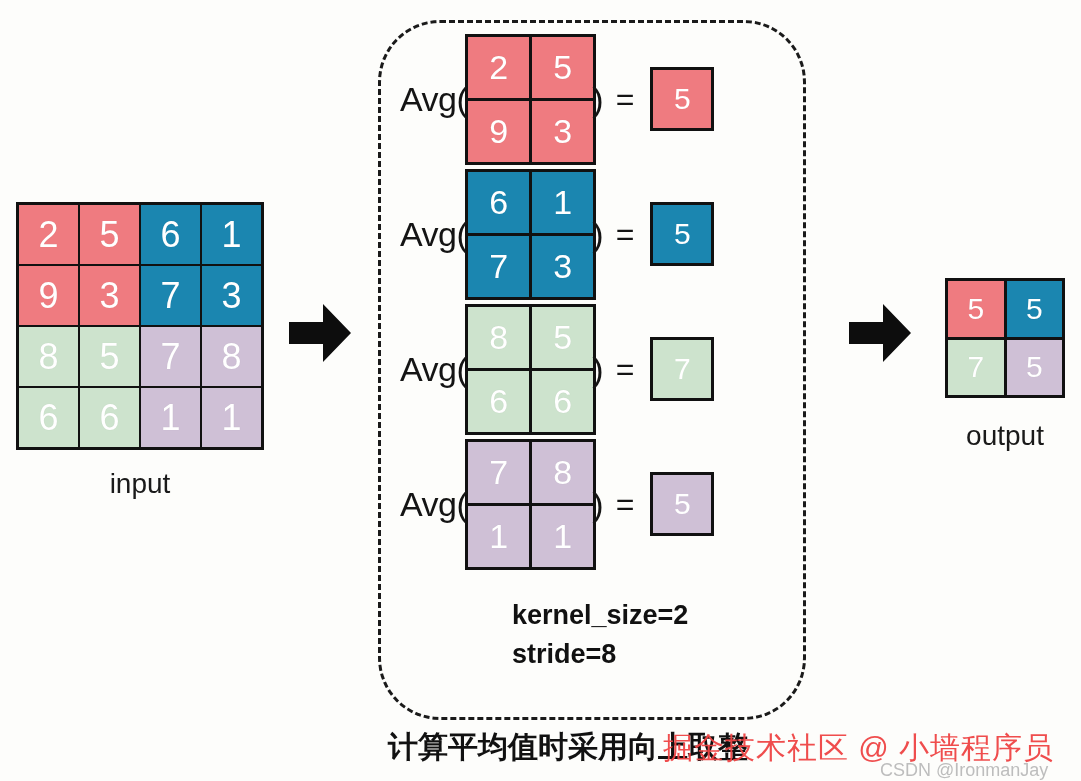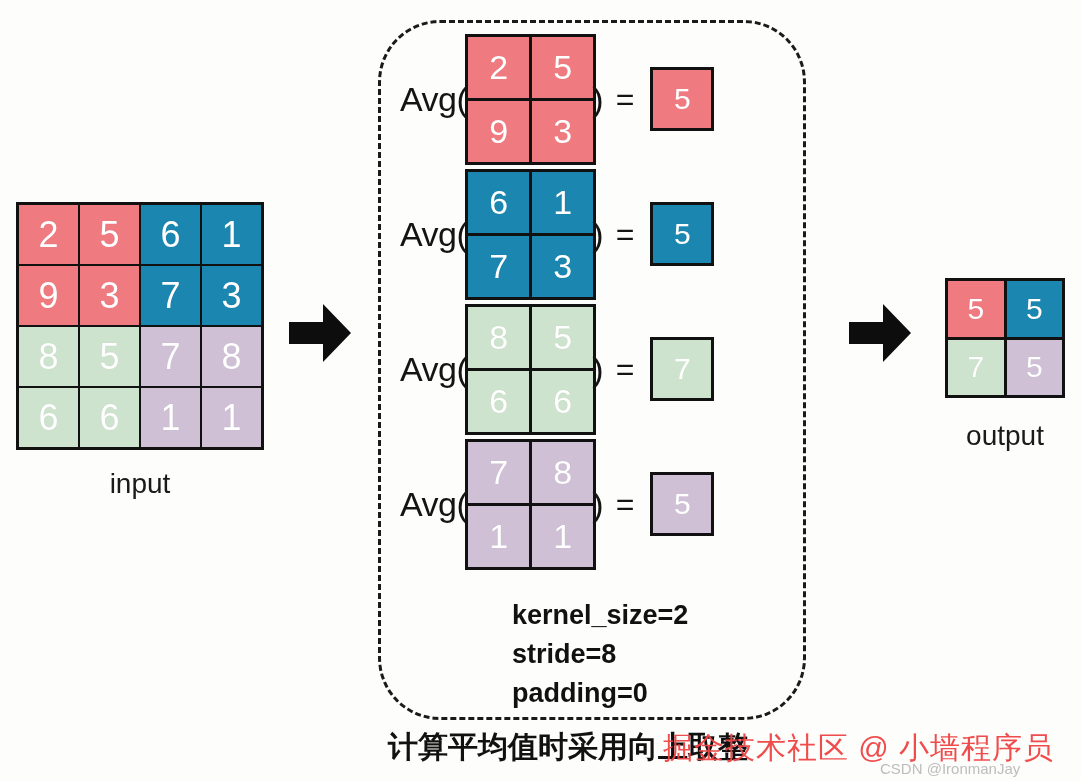--- a/index.html
+++ b/index.html
@@ -197,21 +197,21 @@
     font-size: 30px;
     color: #ef4444;
     white-space: nowrap;
     opacity: 0.95;
     letter-spacing: 1px;
   }
   #watermark-csdn {
     position: absolute;
     left: 880px;
     top: 760px;
-    font-size: 15px;
+    font-size: 18px;
     color: #bdbdbd;
     white-space: nowrap;
   }
 </style>
 </head>
 <body>
 
 <div class="grid" id="input-grid">
     <div class="cell" style="background: rgb(239, 123, 128);">2</div>
     <div class="cell" style="background: rgb(239, 123, 128);">5</div>
@@ -288,21 +288,20 @@
       <div class="cell" style="background: rgb(207, 192, 214);">1</div>
     </div>
   <span class="avg-close">)</span>
   <span class="avg-eq">=</span>
   <div class="result-box" style="background: rgb(207, 192, 214);">5</div>
 </div>
 
 <div id="pool-params">
   <div>kernel_size=2</div>
   <div>stride=8</div>
-  <div>padding=0</div>
 </div>
 
 <div class="arrow" id="arrow-pool-to-output">
   <svg viewBox="0 0 66 66" width="66" height="66" aria-hidden="true">
     <polygon points="2,22 36,22 36,4 64,33 36,62 36,44 2,44" fill="#0d0d0d"></polygon>
   </svg>
 </div>
 
 <div class="grid" id="output-grid">
     <div class="cell" style="background: rgb(239, 123, 128);">5</div>

